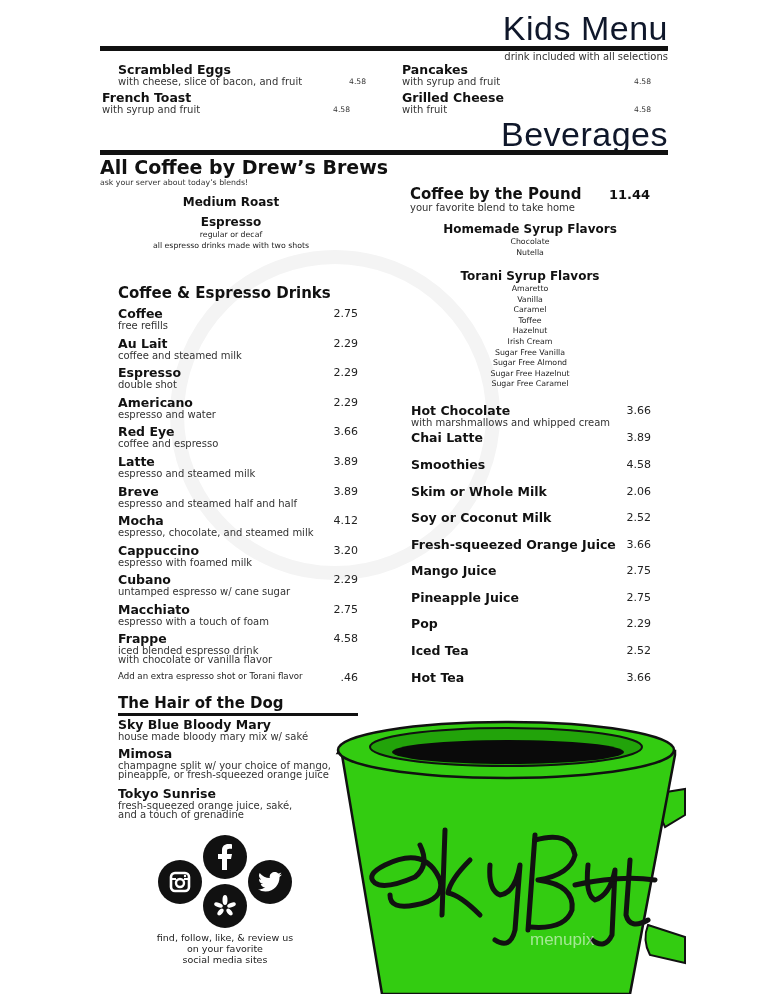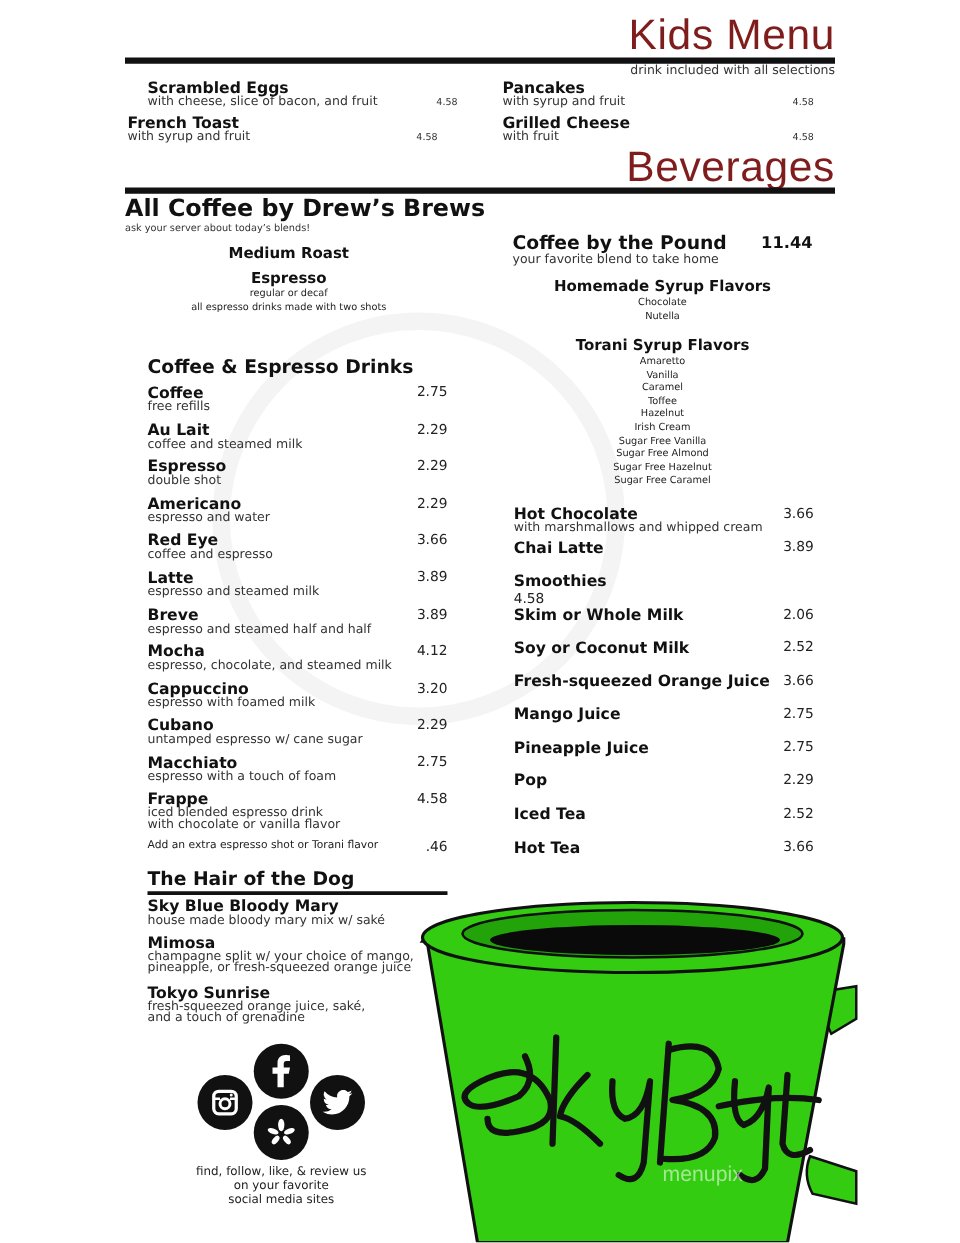--- a/index.html
+++ b/index.html
@@ -1,20 +1,20 @@
 <!DOCTYPE html>
 <html><head>
 <meta charset="utf-8">
 <style>
   * { box-sizing: border-box; margin: 0; padding: 0; }
   html, body { width: 768px; height: 994px; background: #ffffff; overflow: hidden; }
   body { position: relative; font-family: "DejaVu Sans", "Liberation Sans", sans-serif; color: #111; }
 
   .abs { position: absolute; }
-  .big-title { font-family: "Liberation Sans", sans-serif; font-weight: 400; font-size: 34px; letter-spacing: 0.5px; color: #7f1d1d; text-align: right; }
+  .big-title { font-family: "Liberation Sans", sans-serif; font-weight: 400; font-size: 34px; letter-spacing: 0.5px; color: #0f172a; text-align: right; }
   .rule { background: #111; }
 
   .item-name { font-weight: 700; font-size: 12.5px; line-height: 14px; color: #111; }
   .item-desc { font-size: 10px; line-height: 9px; color: #333; }
   .price { font-size: 11px; color: #222; text-align: right; }
   .price-sm { font-size: 7.6px; color: #333; text-align: right; }
 
   .row { position: absolute; display: flex; justify-content: space-between; align-items: flex-start; }
   .row .left { display: flex; flex-direction: column; }
 
@@ -227,21 +227,21 @@
         <span class="item-desc">with marshmallows and whipped cream</span>
       </div>
       <span class="price">3.66</span>
     </div>
     <div class="row" style="left: 411px; top: 431px; width: 240px;">
       <div class="left">
       <span class="item-name">Chai Latte</span>
       </div>
       <span class="price">3.89</span>
     </div>
-    <div class="row" style="left: 411px; top: 458px; width: 240px; flex-direction: column;">
+    <div class="row" style="left: 411px; top: 458px; width: 240px;">
       <div class="left">
       <span class="item-name">Smoothies</span>
       </div>
       <span class="price">4.58</span>
     </div>
     <div class="row" style="left: 411px; top: 485px; width: 240px;">
       <div class="left">
       <span class="item-name">Skim or Whole Milk</span>
       </div>
       <span class="price">2.06</span>

